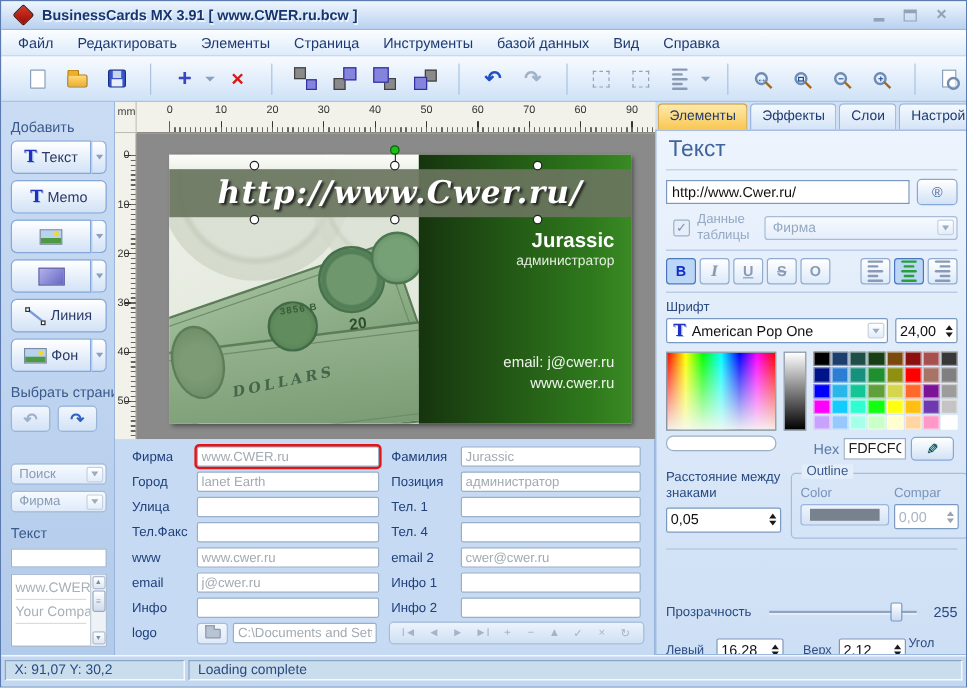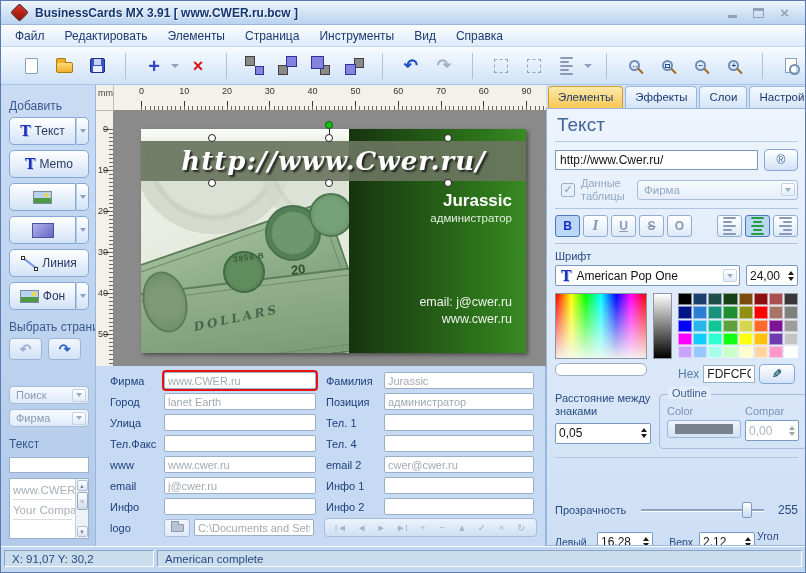--- a/index.html
+++ b/index.html
@@ -240,20 +240,21 @@
     </div>
   </div>
 
   <div class="menubar">
 
   <div class="menu-item">Файл</div>
       <div class="menu-item">Редактировать</div>
       <div class="menu-item">Элементы</div>
       <div class="menu-item">Страница</div>
       <div class="menu-item">Инструменты</div>
+      <div class="menu-item">базой данных</div>
       <div class="menu-item">Вид</div>
       <div class="menu-item">Справка</div>
     </div>
 
   <div class="toolbar">
     <div class="tbtn">
         <i class="i-new"></i>
       </div>
     <div class="tbtn">
         <i class="i-open"></i>
@@ -740,16 +741,16 @@
             </span>
           </div>
         <div class="pos-label two">Угол поворота</div>
 
       </div>
     </div>
   </div>
 
   <div class="statusbar">
     <div class="scell coords">X: 91,07 Y: 30,2</div>
-    <div class="scell msg">American complete</div>
+    <div class="scell msg">Loading complete</div>
   </div>
 
 </div>
 
 </body></html>

